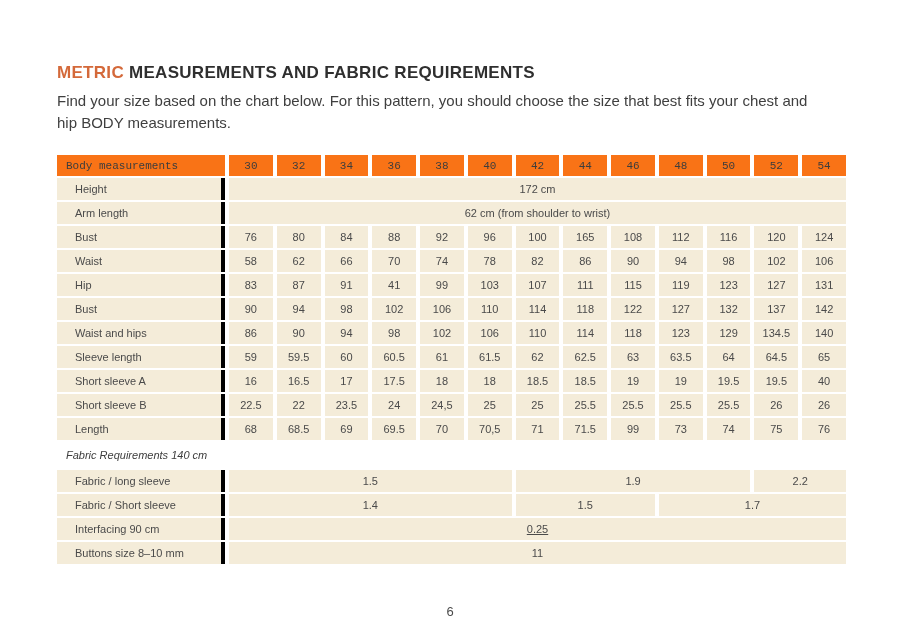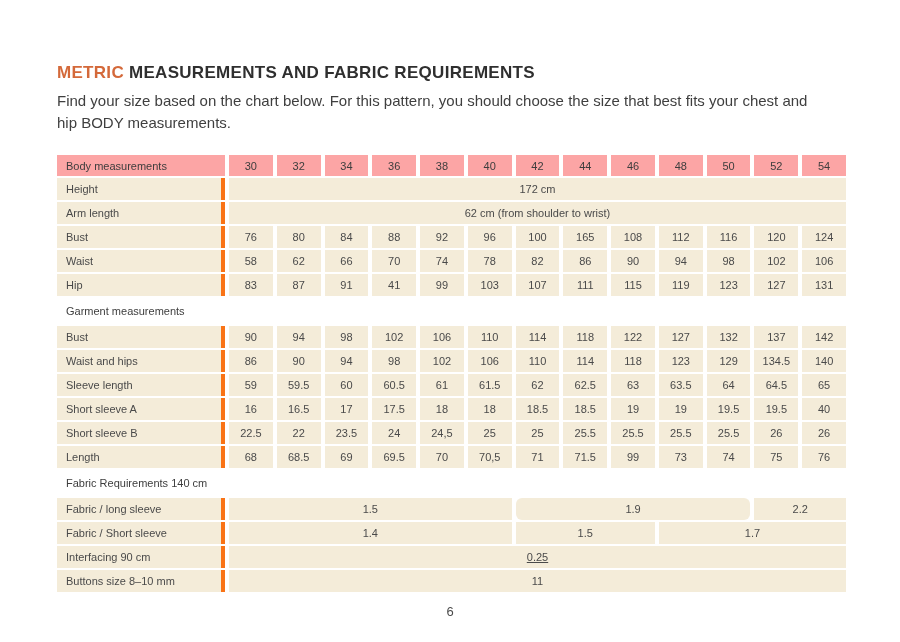--- a/index.html
+++ b/index.html
@@ -18,30 +18,30 @@
     position:absolute; left:57px; top:90px; width:762px;
     font-size:15px; line-height:1.45; color:#3f3f3f;
   }
   #table-grid {
     position:absolute; left:57px; top:155px; width:789px;
     display:grid;
     grid-template-columns:168px repeat(13, 1fr);
     column-gap:4px; row-gap:2px;
   }
   .hcell {
-    background:#fca5a5; height:21px; display:flex; align-items:center; justify-content:center;
-    font-size:11px; color:#3d3d3d;
+    background:#f97316; height:21px; display:flex; align-items:center; justify-content:center;
+    font-size:11px; color:#3d3d3d;font-family:Liberation Mono, monospace;
   }
   .cell {
     background:var(--cell-bg); height:22px; display:flex; align-items:center; justify-content:center;
     font-size:11px; color:#4a4a4a; white-space:nowrap;
   }
   .label-col {
-    justify-content:flex-start; padding-left:9px;
-    border-right:4px solid #f97316;
+    justify-content:flex-start; padding-left:18px;
+    border-right:4px solid #000000;
   }
   .section-row {
     grid-column:1 / -1; background:#fff; height:26px;
     display:flex; align-items:center; padding-left:9px;
     font-size:11px; color:#3d3d3d;
   }
   #page-number {
     position:absolute; left:0; top:604px; width:100%;
     text-align:center; font-size:13px; color:#4a4a4a;
   }
@@ -109,21 +109,20 @@
       <div class="cell">41</div>
       <div class="cell">99</div>
       <div class="cell">103</div>
       <div class="cell">107</div>
       <div class="cell">111</div>
       <div class="cell">115</div>
       <div class="cell">119</div>
       <div class="cell">123</div>
       <div class="cell">127</div>
       <div class="cell">131</div>
-      <div class="section-row" style="grid-column: span 14;">Garment measurements</div>
       <div class="cell label-col">Bust</div>
       <div class="cell">90</div>
       <div class="cell">94</div>
       <div class="cell">98</div>
       <div class="cell">102</div>
       <div class="cell">106</div>
       <div class="cell">110</div>
       <div class="cell">114</div>
       <div class="cell">118</div>
       <div class="cell">122</div>
@@ -194,24 +193,24 @@
       <div class="cell">69.5</div>
       <div class="cell">70</div>
       <div class="cell">70,5</div>
       <div class="cell">71</div>
       <div class="cell">71.5</div>
       <div class="cell">99</div>
       <div class="cell">73</div>
       <div class="cell">74</div>
       <div class="cell">75</div>
       <div class="cell">76</div>
-      <div class="section-row" style="grid-column: span 14;">Fabric Requirements 140 cm</div>
+      <div class="section-row" style="grid-column: span 14; font-style: italic;">Fabric Requirements 140 cm</div>
       <div class="cell label-col">Fabric / long sleeve</div>
       <div class="cell" style="grid-column: span 6;">1.5</div>
-      <div class="cell" style="grid-column: span 5; border-radius: 6px;">1.9</div>
+      <div class="cell" style="grid-column: span 5;">1.9</div>
       <div class="cell" style="grid-column: span 2;">2.2</div>
       <div class="cell label-col">Fabric / Short sleeve</div>
       <div class="cell" style="grid-column: span 6;">1.4</div>
       <div class="cell" style="grid-column: span 3;">1.5</div>
       <div class="cell" style="grid-column: span 4;">1.7</div>
       <div class="cell label-col">Interfacing 90 cm</div>
       <div class="cell" style="grid-column: span 13; text-decoration: underline;">0.25</div>
       <div class="cell label-col">Buttons size 8–10 mm</div>
       <div class="cell" style="grid-column: span 13;">11</div>
     </div>

